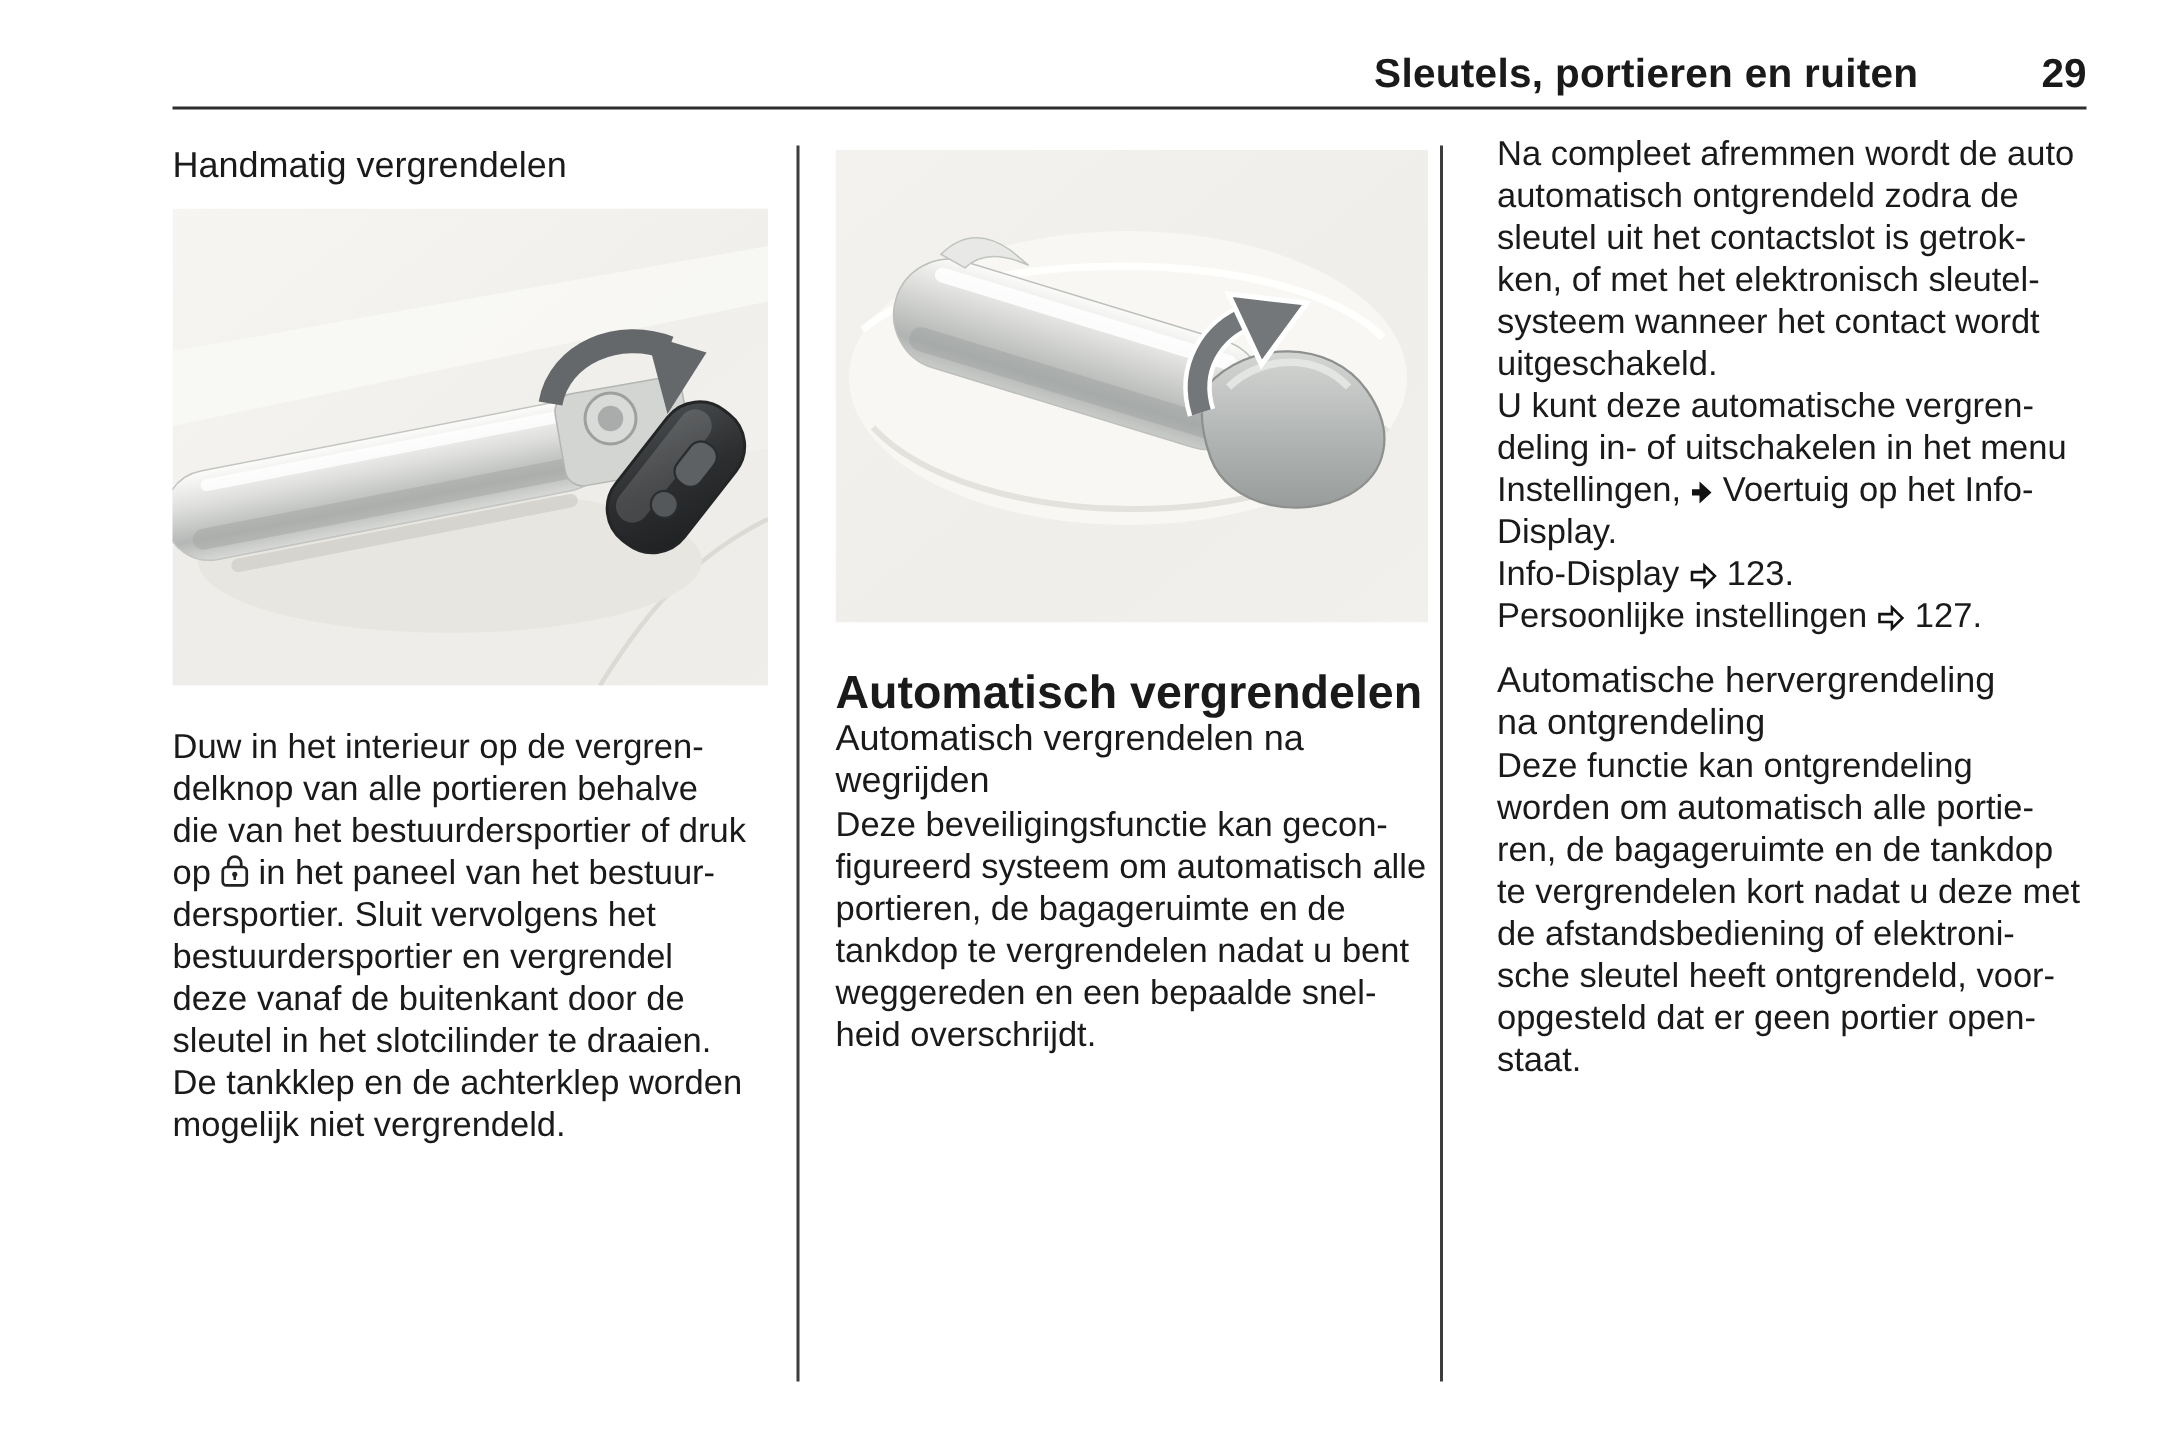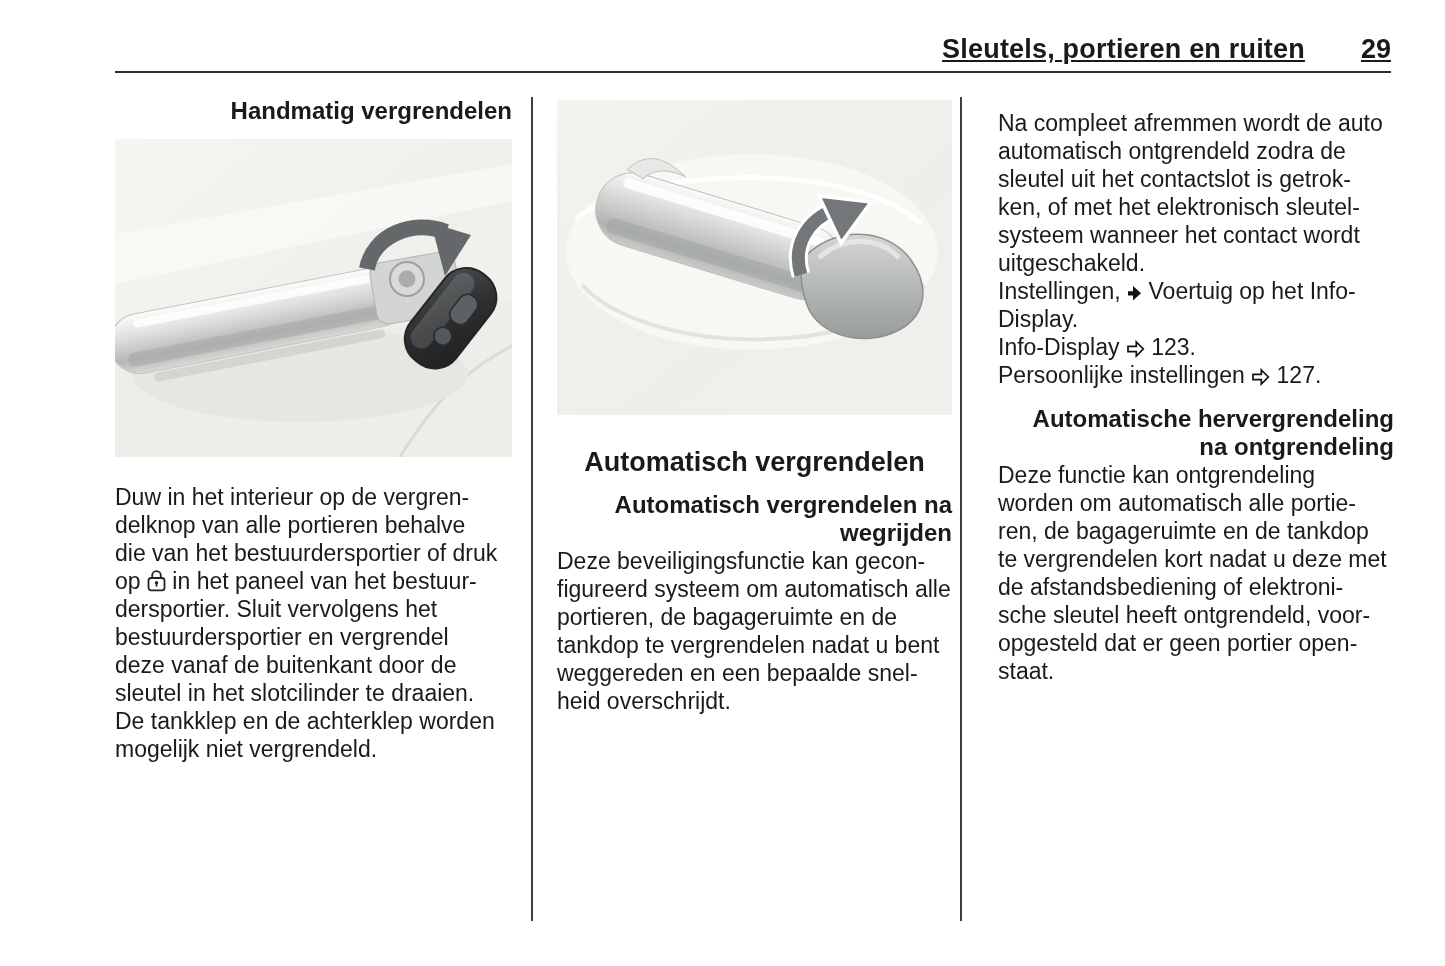--- a/index.html
+++ b/index.html
@@ -2,35 +2,35 @@
 <html><head>
 <meta charset="utf-8">
 <style>
   html,body{margin:0;padding:0;background:#ffffff;}
   .page{
     position:relative;width:1445px;height:966px;background:#ffffff;
     font-family:"Liberation Sans",sans-serif;color:#1a1a1a;overflow:hidden;
   }
   .header{
     position:absolute;left:115px;top:34px;width:1276px;
-    display:flex;justify-content:flex-end;align-items:flex-start;gap:56px;text-decoration:underline;
+    display:flex;justify-content:flex-end;align-items:flex-start;gap:82px;
   }
   .header-title{font-size:27px;font-weight:bold;letter-spacing:.2px;}
   .header-page{font-size:27px;font-weight:bold;}
   .header-rule{position:absolute;left:115px;top:71px;width:1276px;height:2px;background:#2e2e2e;}
   .divider{position:absolute;top:97px;height:824px;width:2px;background:#3d3d3d;}
   #divider-1{left:531px;}
   #divider-2{left:960px;}
   .col{position:absolute;}
   #col-1{left:115px;top:97px;width:397px;}
   #col-2{left:557px;top:100px;width:395px;}
-  #col-3{left:998px;top:109px;width:396px;}
+  #col-3{left:998px;top:88px;width:396px;}
   p.body{font-size:23px;line-height:28px;margin:0;white-space:pre-line;}
-  .h-small{font-size:24px;font-weight:bold;line-height:28px;margin:0;white-space:pre-line;text-align:right;}
-  .h-big{font-size:27px;font-weight:bold;line-height:34px;margin:12px;text-align:center;}
+  .h-small{font-size:24px;font-weight:normal;line-height:28px;margin:0;white-space:pre-line;}
+  .h-big{font-size:31px;font-weight:bold;line-height:34px;margin:0;}
   .b{font-weight:normal;}
   .figure{display:block;}
   #figure-1{margin:14px 0 26px 0;}
   #figure-2{margin:0 0 22px 0;}
   .mt8{margin-top:8px;} .mt7{margin-top:7px;} .mt16{margin-top:16px;}
   .mt18{margin-top:18px;} .mt24{} .mt30{margin-top:30px;}
   .inline-icon{display:inline-block;vertical-align:-3px;}
 </style>
 </head>
 <body>
@@ -160,21 +160,23 @@
   </div>
 
   <div class="col" id="col-3">
     <p class="body">Na compleet afremmen wordt de auto
 automatisch ontgrendeld zodra de
 sleutel uit het contactslot is getrok-
 ken, of met het elektronisch sleutel-
 systeem wanneer het contact wordt
 uitgeschakeld.</p>
 
-    <p class="body mt8"><span class="b">Instellingen,</span> <svg class="inline-icon" width="15" height="17" viewBox="0 0 15 17">
+    <p class="body mt8"><span>U kunt deze automatische vergren-
+deling in- of uitschakelen in het menu
+</span><span class="b">Instellingen,</span> <svg class="inline-icon" width="15" height="17" viewBox="0 0 15 17">
           <path d="M1 6.2 h5 V1 l8 7.3 -8 7.3 V10.4 h-5 Z" fill="#111"></path>
         </svg> <span class="b">Voertuig</span><span> op het Info-
 Display.</span></p>
 
     <p class="body mt7"><span>Info-Display </span><svg class="inline-icon" width="19" height="18" viewBox="0 0 19 18">
           <path d="M2 6.4 h8.3 V2 L17.3 9 10.3 16 V11.6 H2 Z" fill="#ffffff" stroke="#111" stroke-width="1.7"></path>
         </svg><span> 123.</span></p>
 
     <p class="body mt7"><span>Persoonlijke instellingen </span><svg class="inline-icon" width="19" height="18" viewBox="0 0 19 18">
           <path d="M2 6.4 h8.3 V2 L17.3 9 10.3 16 V11.6 H2 Z" fill="#ffffff" stroke="#111" stroke-width="1.7"></path>

